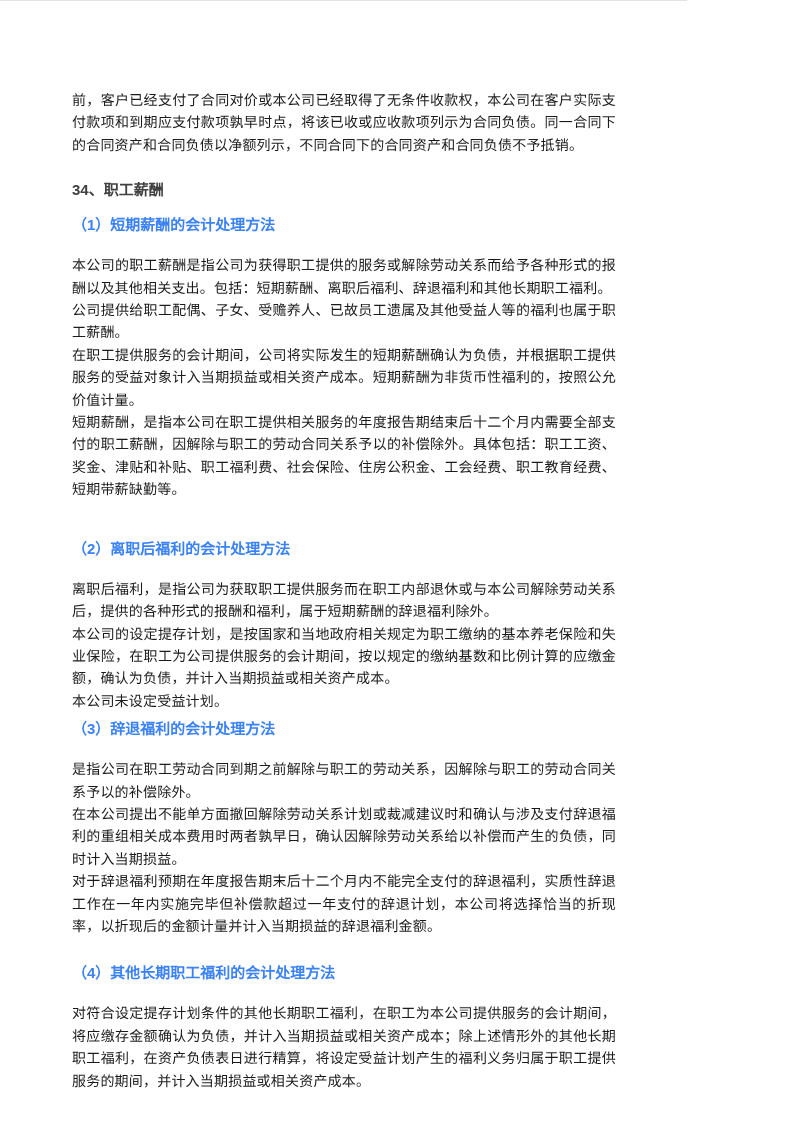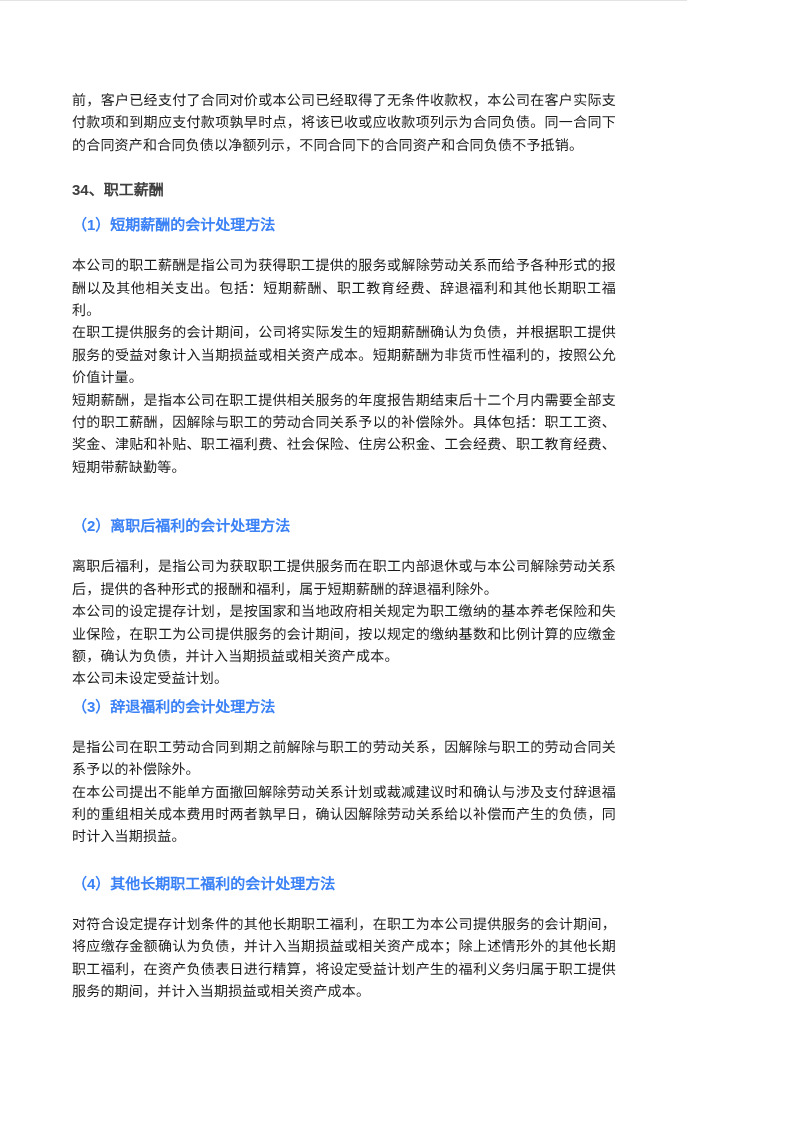--- a/index.html
+++ b/index.html
@@ -55,36 +55,38 @@
 <body>
 
 <div class="page">
 
   <p class="body-para">前，客户已经支付了合同对价或本公司已经取得了无条件收款权，本公司在客户实际支付款项和到期应支付款项孰早时点，将该已收或应收款项列示为合同负债。同一合同下的合同资产和合同负债以净额列示，不同合同下的合同资产和合同负债不予抵销。</p>
 
   <h1 class="chapter-heading">34、职工薪酬</h1>
 
   <section>
     <h2 class="sub-heading mt-first">（1）短期薪酬的会计处理方法</h2>
-    <p class="body-para">本公司的职工薪酬是指公司为获得职工提供的服务或解除劳动关系而给予各种形式的报酬以及其他相关支出。包括：短期薪酬、职工教育经费、辞退福利和其他长期职工福利。</p>
+    <p class="body-para">本公司的职工薪酬是指公司为获得职工提供的服务或解除劳动关系而给予各种形式的报酬以及其他相关支出。包括：短期薪酬、离职后福利、辞退福利和其他长期职工福利。</p>
+    <p class="body-para">公司提供给职工配偶、子女、受赡养人、已故员工遗属及其他受益人等的福利也属于职工薪酬。</p>
     <p class="body-para">在职工提供服务的会计期间，公司将实际发生的短期薪酬确认为负债，并根据职工提供服务的受益对象计入当期损益或相关资产成本。短期薪酬为非货币性福利的，按照公允价值计量。</p>
     <p class="body-para">短期薪酬，是指本公司在职工提供相关服务的年度报告期结束后十二个月内需要全部支付的职工薪酬，因解除与职工的劳动合同关系予以的补偿除外。具体包括：职工工资、奖金、津贴和补贴、职工福利费、社会保险、住房公积金、工会经费、职工教育经费、短期带薪缺勤等。</p>
   </section>
 
   <section>
     <h2 class="sub-heading mt-large">（2）离职后福利的会计处理方法</h2>
     <p class="body-para">离职后福利，是指公司为获取职工提供服务而在职工内部退休或与本公司解除劳动关系后，提供的各种形式的报酬和福利，属于短期薪酬的辞退福利除外。</p>
     <p class="body-para">本公司的设定提存计划，是按国家和当地政府相关规定为职工缴纳的基本养老保险和失业保险，在职工为公司提供服务的会计期间，按以规定的缴纳基数和比例计算的应缴金额，确认为负债，并计入当期损益或相关资产成本。</p>
     <p class="body-para">本公司未设定受益计划。</p>
   </section>
 
   <section>
     <h2 class="sub-heading mt-small">（3）辞退福利的会计处理方法</h2>
     <p class="body-para">是指公司在职工劳动合同到期之前解除与职工的劳动关系，因解除与职工的劳动合同关系予以的补偿除外。</p>
     <p class="body-para">在本公司提出不能单方面撤回解除劳动关系计划或裁减建议时和确认与涉及支付辞退福利的重组相关成本费用时两者孰早日，确认因解除劳动关系给以补偿而产生的负债，同时计入当期损益。</p>
+    <p class="body-para">对于辞退福利预期在年度报告期末后十二个月内不能完全支付的辞退福利，实质性辞退工作在一年内实施完毕但补偿款超过一年支付的辞退计划，本公司将选择恰当的折现率，以折现后的金额计量并计入当期损益的辞退福利金额。</p>
   </section>
 
   <section>
     <h2 class="sub-heading mt-tiny">（4）其他长期职工福利的会计处理方法</h2>
     <p class="body-para">对符合设定提存计划条件的其他长期职工福利，在职工为本公司提供服务的会计期间，将应缴存金额确认为负债，并计入当期损益或相关资产成本；除上述情形外的其他长期职工福利，在资产负债表日进行精算，将设定受益计划产生的福利义务归属于职工提供服务的期间，并计入当期损益或相关资产成本。</p>
   </section>
 
 </div>
 
 </body></html>

